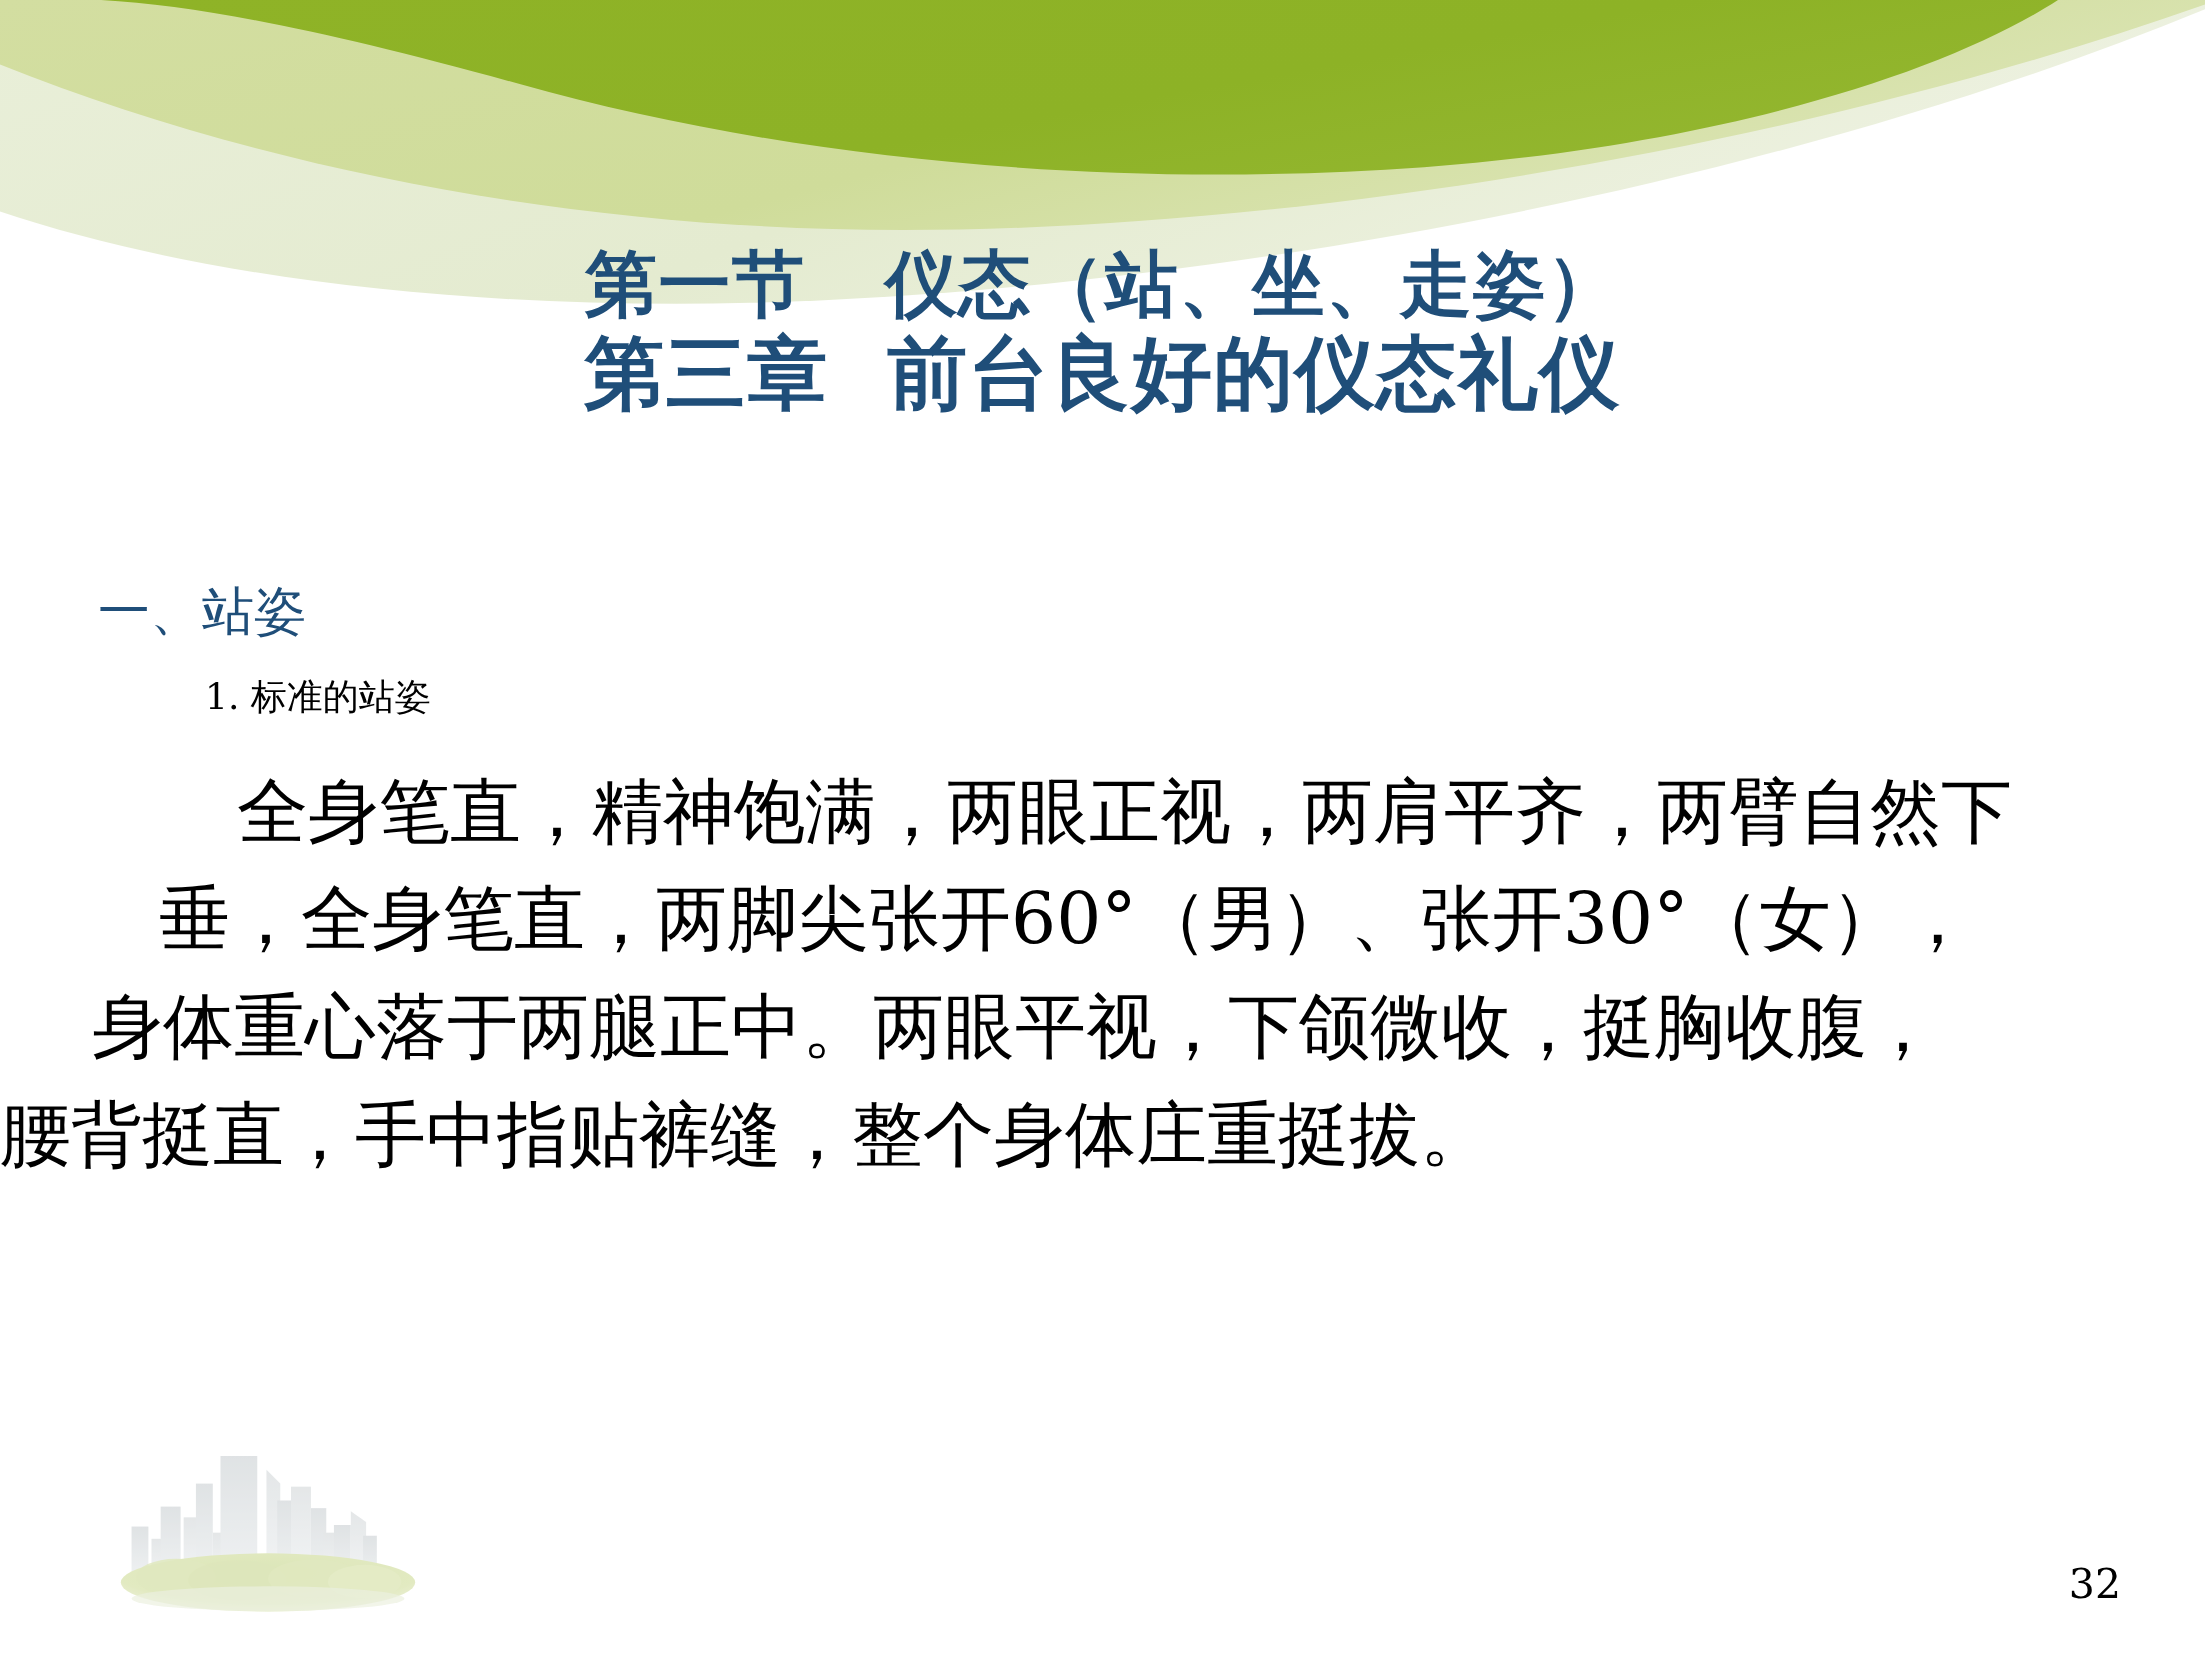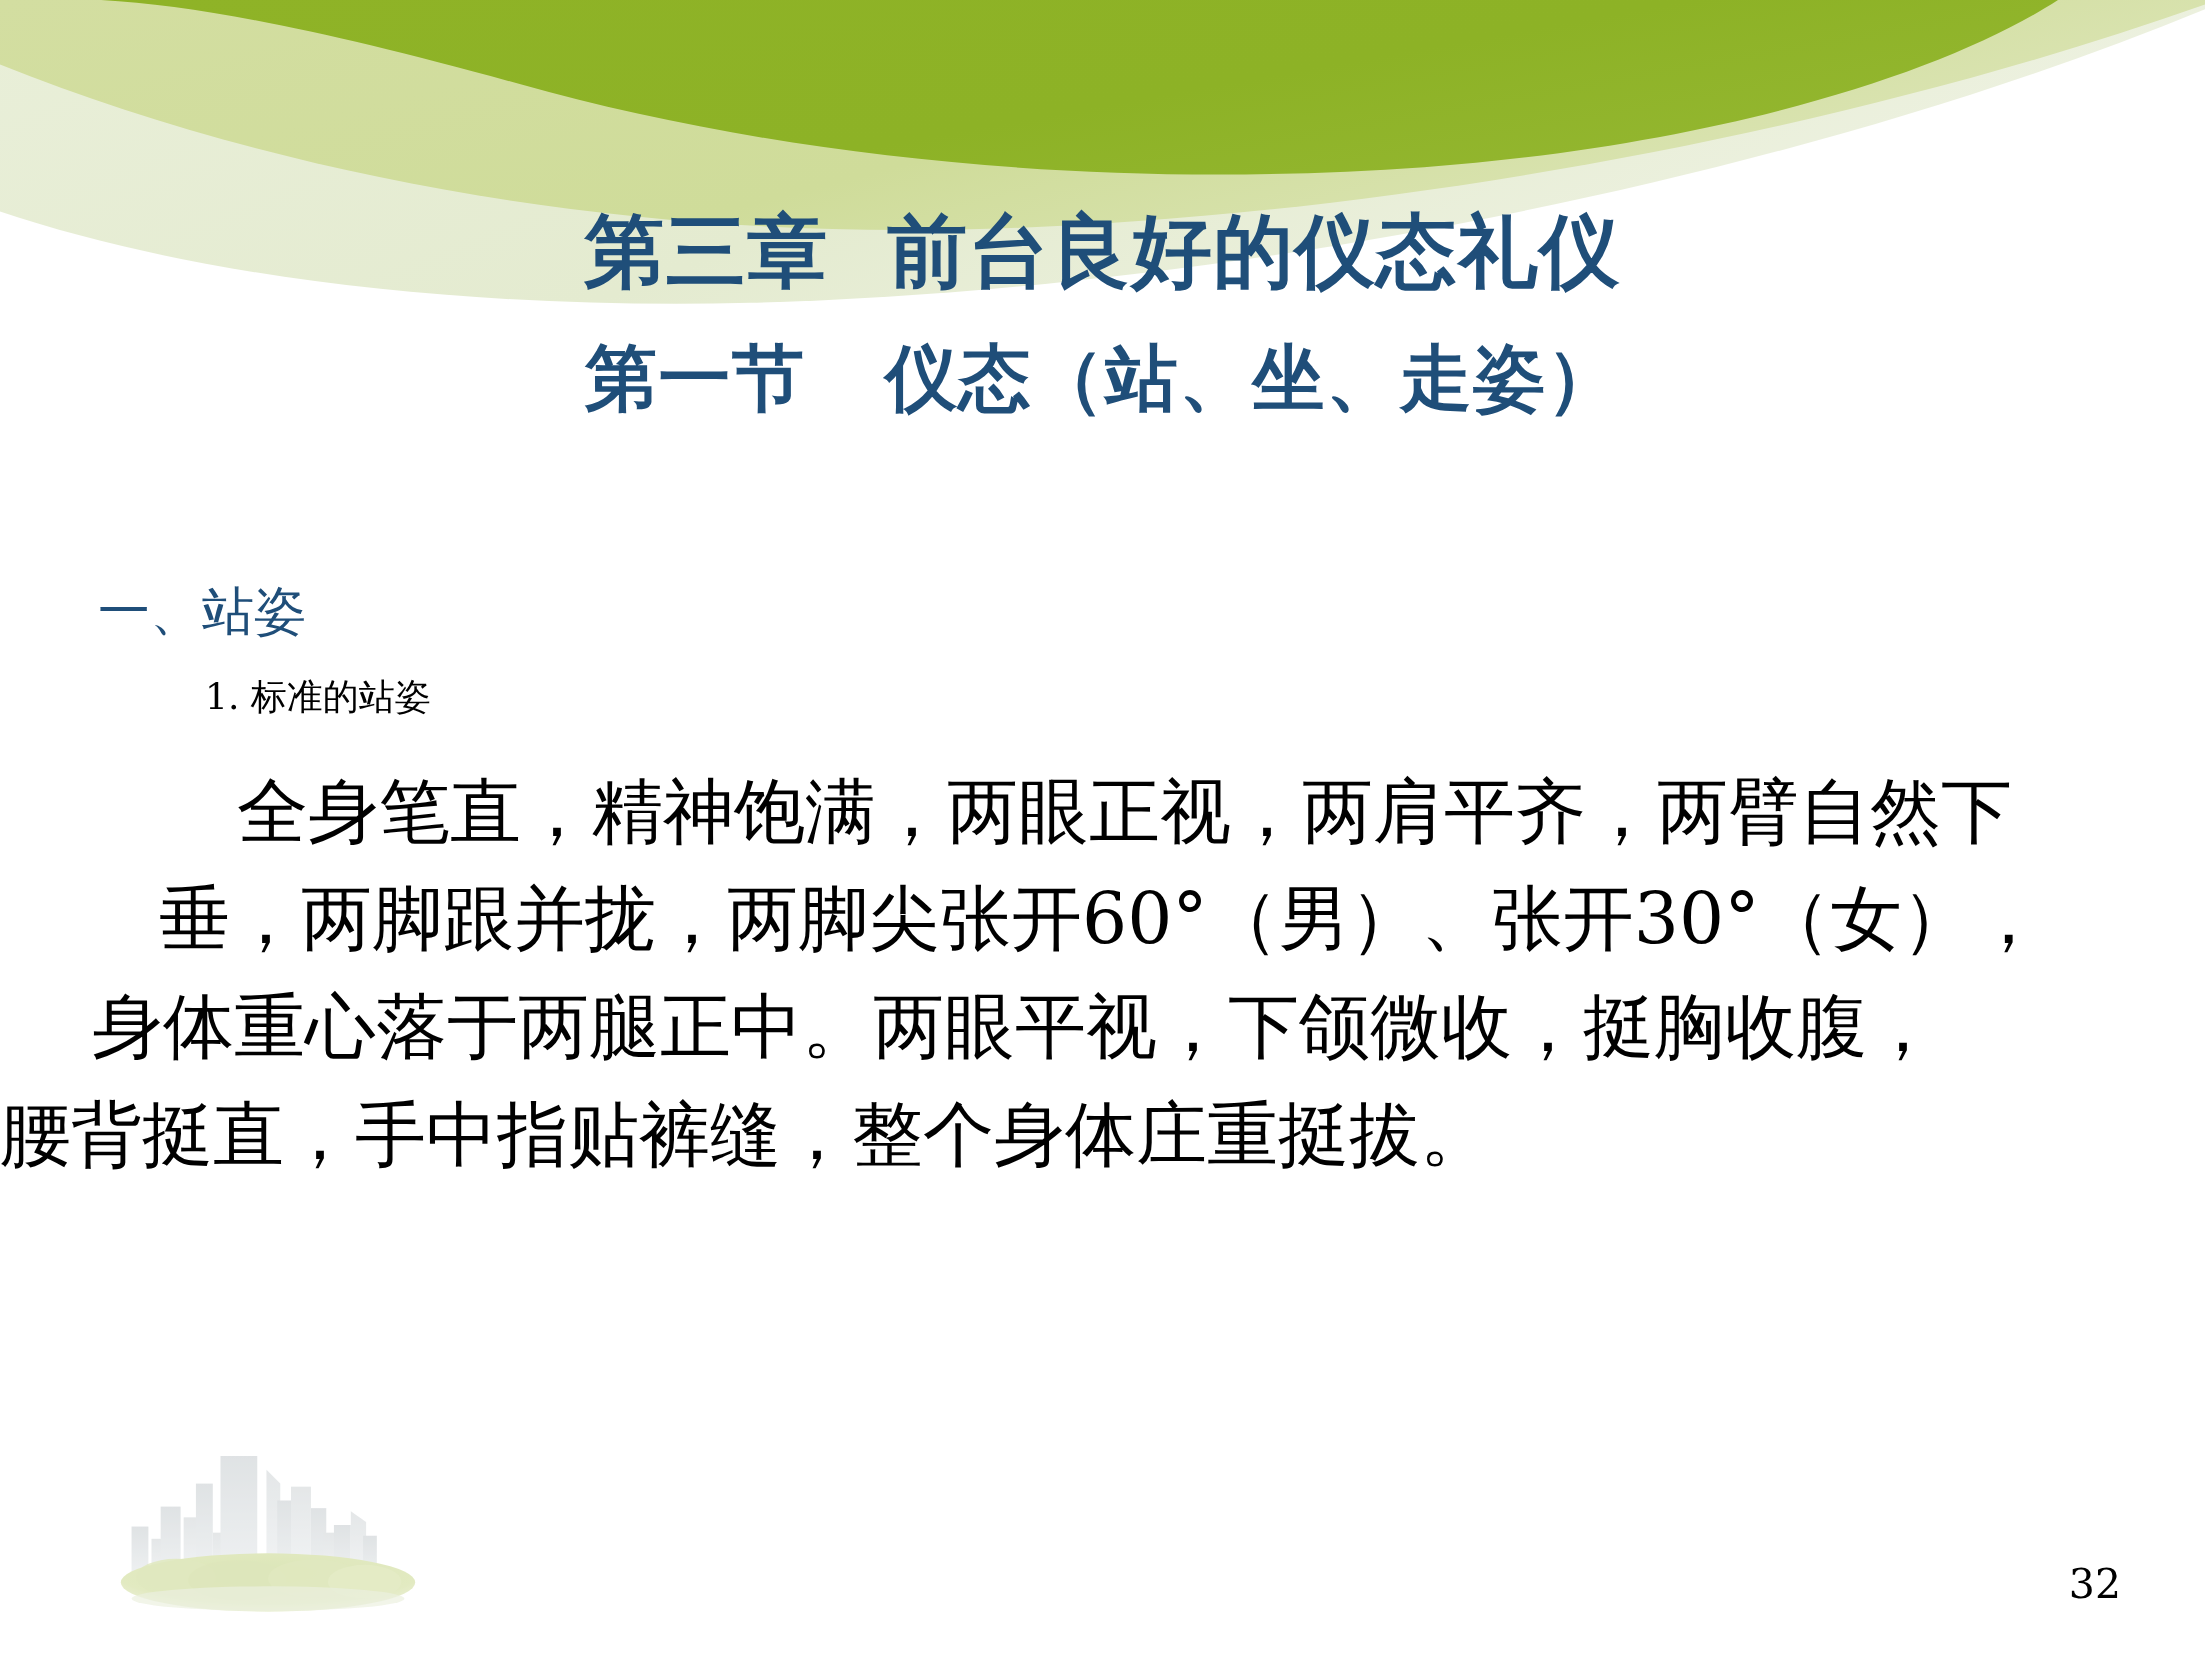--- a/index.html
+++ b/index.html
@@ -135,33 +135,33 @@
   </defs>
 
   <path d="M 0,0 L 2880,0 L 2880,12 C 2300,250 1560,380 980,395 C 600,404 250,360 0,276 Z" fill="url(#gradPale)"></path>
 
   <path d="M 0,0 L 2880,0 L 2880,6 C 2360,190 1700,300 1180,300 C 740,300 330,216 0,84 Z" fill="url(#gradMid)"></path>
 
   <path d="M 132,0 L 2688,0 C 2540,96 2240,190 1860,218 C 1420,250 1000,200 680,110 C 440,44 270,8 132,0 Z" fill="url(#gradDark)"></path>
 </svg>
 
 <div id="title-block">
+  <div id="slide-subtitle">第一节   仪态（站、坐、走姿）</div>
   <div id="slide-title">第三章  前台良好的仪态礼仪</div>
-  <div id="slide-subtitle">第一节   仪态（站、坐、走姿）</div>
 </div>
 
 <div id="body-content">
 
   <div class="heading-level1">一、站姿</div>
 
   <div class="heading-level2">1. 标准的站姿</div>
 
   <div class="paragraph">
     <span class="pline indent-a">全身笔直，精神饱满，两眼正视，两肩平齐，两臂自然下</span>
-    <span class="pline indent-b">垂，两脚跟并拢，两脚尖张开60°（男）、张开30°（女），</span>
+    <span class="pline indent-b">垂，全身笔直，两脚尖张开60°（男）、张开30°（女），</span>
     <span class="pline indent-c">身体重心落于两腿正中。两眼平视，下颌微收，挺胸收腹，</span>
     <span class="pline indent-d">腰背挺直，手中指贴裤缝，整个身体庄重挺拔。</span>
   </div>
 
 </div>
 
 <svg id="city-graphic" viewBox="0 0 480 300" xmlns="http://www.w3.org/2000/svg">
   <defs>
     <linearGradient id="bldg" x1="0" y1="0" x2="0" y2="1">
       <stop offset="0%" stop-color="#CFD4D6"></stop>

